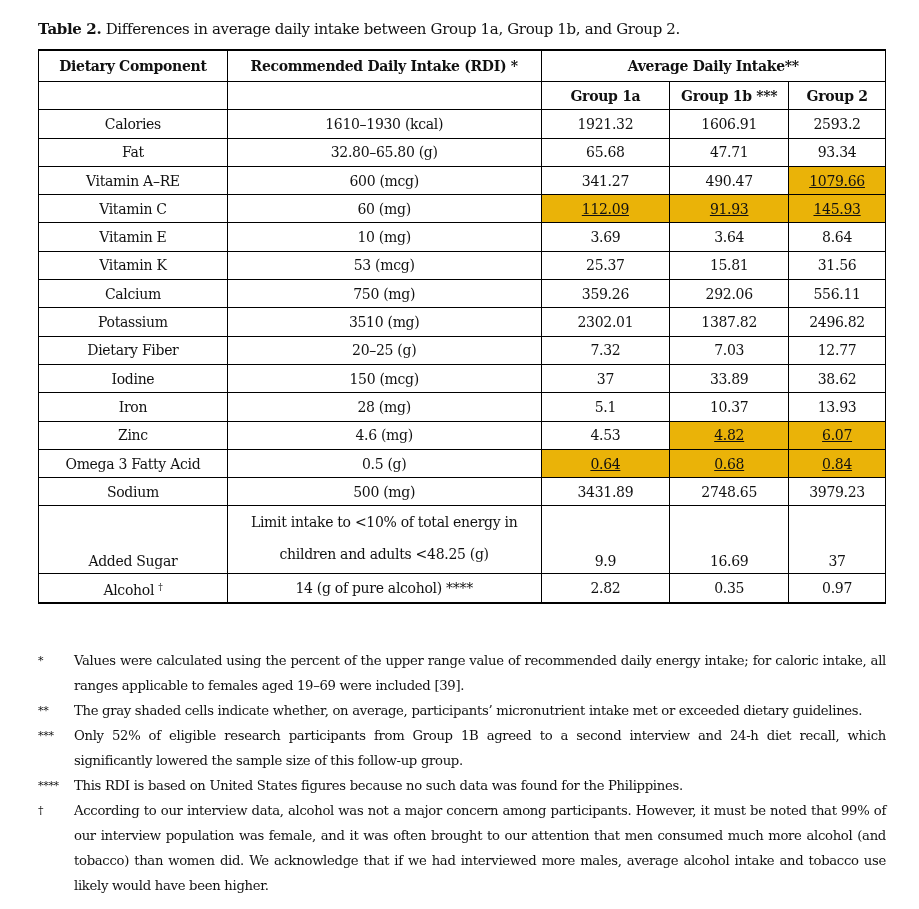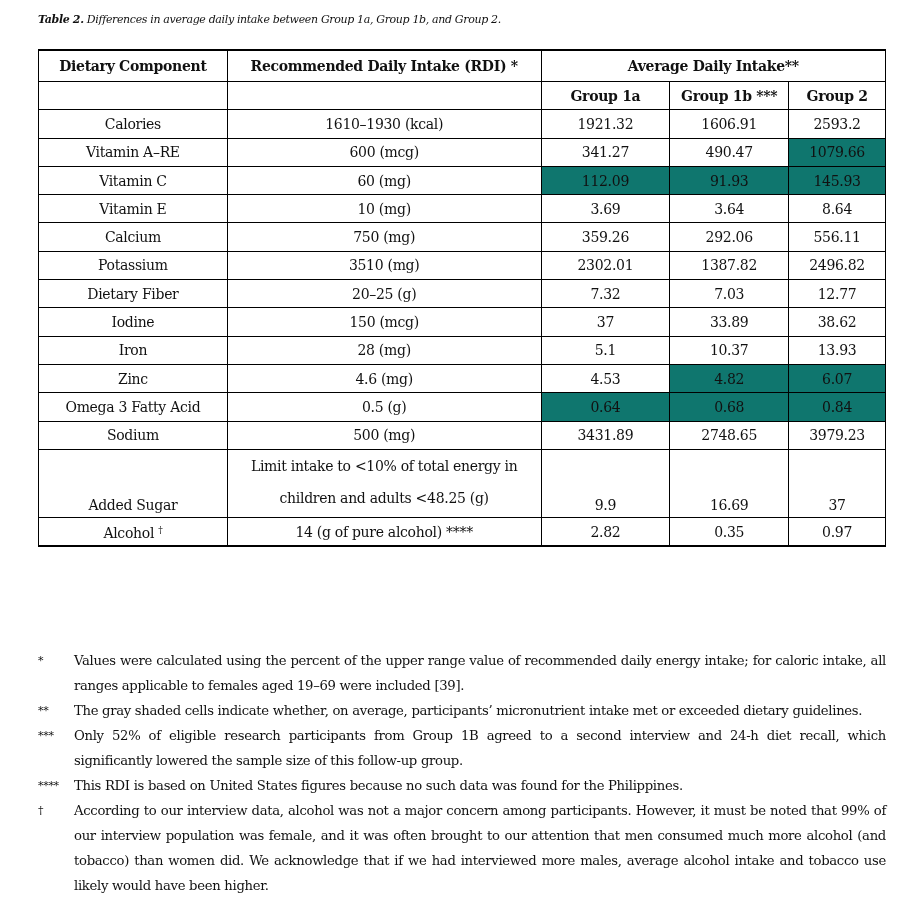--- a/index.html
+++ b/index.html
@@ -2,24 +2,23 @@
 <html><head>
 <meta charset="utf-8">
 <style>
   html, body { margin: 0; padding: 0; background: #ffffff; }
   body {
     width: 919px; height: 909px; position: relative; overflow: hidden;
     font-family: "DejaVu Serif", "Liberation Serif", serif;
     color: #111;
   }
   .caption {
-    position: absolute; left: 38px; top: 8px;
-    font-size: 11px; line-height: 24px; white-space: nowrap;
+    position: absolute; left: 38px; top: 17px;
+    font-size: 15px; line-height: 24px; white-space: nowrap;
     letter-spacing: -0.35px;
-    font-style: italic;
   }
   .caption b { font-weight: bold; }
   table.data {
     position: absolute; left: 38px; top: 49px;
     width: 848px;
     border-collapse: collapse;
     font-size: 14px;
     letter-spacing: -0.3px;
     border-top: 2px solid #000;
     border-bottom: 2px solid #000;
@@ -30,21 +29,21 @@
     padding: 0 4px;
     height: 27.3px;
     line-height: 18px;
     font-weight: normal;
     white-space: nowrap;
   }
   table.data th { font-weight: bold; }
   table.data th.hdr1 { height: 30px; }
   table.data .multi td { height: 48px; vertical-align: bottom; padding-bottom: 3px; }
   table.data .multi td.rdi { white-space: normal; line-height: 32px; }
-  table.data td.shade { background: #0f766e; }
+  table.data td.shade { background: #eab308; text-decoration: underline; }
   col.c1 { width: 189px; }
   col.c2 { width: 314px; }
   col.c3 { width: 129px; }
   col.c4 { width: 119px; }
   col.c5 { width: 97px; }
   sup.dag { font-size: 9px; vertical-align: 5px; }
 
   .notes {
     position: absolute; left: 38px; top: 648px; width: 848px;
     font-size: 13.2px; line-height: 25px; letter-spacing: -0.3px;
@@ -82,39 +81,53 @@
   </thead>
   <tbody id="tbody">
       <tr>
         <td><span>Calories</span></td>
         <td class="rdi"><span>1610–1930 (kcal)</span></td>
         <td><span>1921.32</span></td>
         <td><span>1606.91</span></td>
         <td><span>2593.2</span></td>
       </tr>
       <tr>
+        <td><span>Fat</span></td>
+        <td class="rdi"><span>32.80–65.80 (g)</span></td>
+        <td><span>65.68</span></td>
+        <td><span>47.71</span></td>
+        <td><span>93.34</span></td>
+      </tr>
+      <tr>
         <td><span>Vitamin A–RE</span></td>
         <td class="rdi"><span>600 (mcg)</span></td>
         <td><span>341.27</span></td>
         <td><span>490.47</span></td>
         <td class="shade"><span>1079.66</span></td>
       </tr>
       <tr>
         <td><span>Vitamin C</span></td>
         <td class="rdi"><span>60 (mg)</span></td>
         <td class="shade"><span>112.09</span></td>
         <td class="shade"><span>91.93</span></td>
         <td class="shade"><span>145.93</span></td>
       </tr>
       <tr>
         <td><span>Vitamin E</span></td>
         <td class="rdi"><span>10 (mg)</span></td>
         <td><span>3.69</span></td>
         <td><span>3.64</span></td>
         <td><span>8.64</span></td>
+      </tr>
+      <tr>
+        <td><span>Vitamin K</span></td>
+        <td class="rdi"><span>53 (mcg)</span></td>
+        <td><span>25.37</span></td>
+        <td><span>15.81</span></td>
+        <td><span>31.56</span></td>
       </tr>
       <tr>
         <td><span>Calcium</span></td>
         <td class="rdi"><span>750 (mg)</span></td>
         <td><span>359.26</span></td>
         <td><span>292.06</span></td>
         <td><span>556.11</span></td>
       </tr>
       <tr>
         <td><span>Potassium</span></td>

